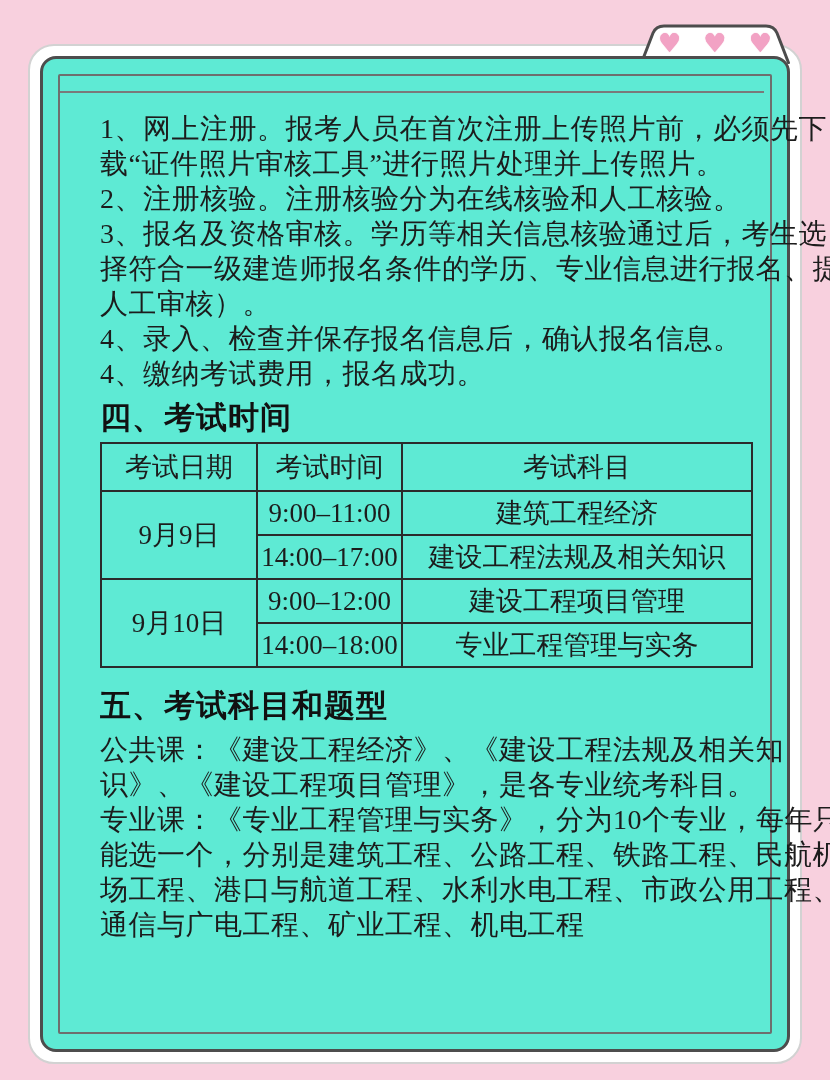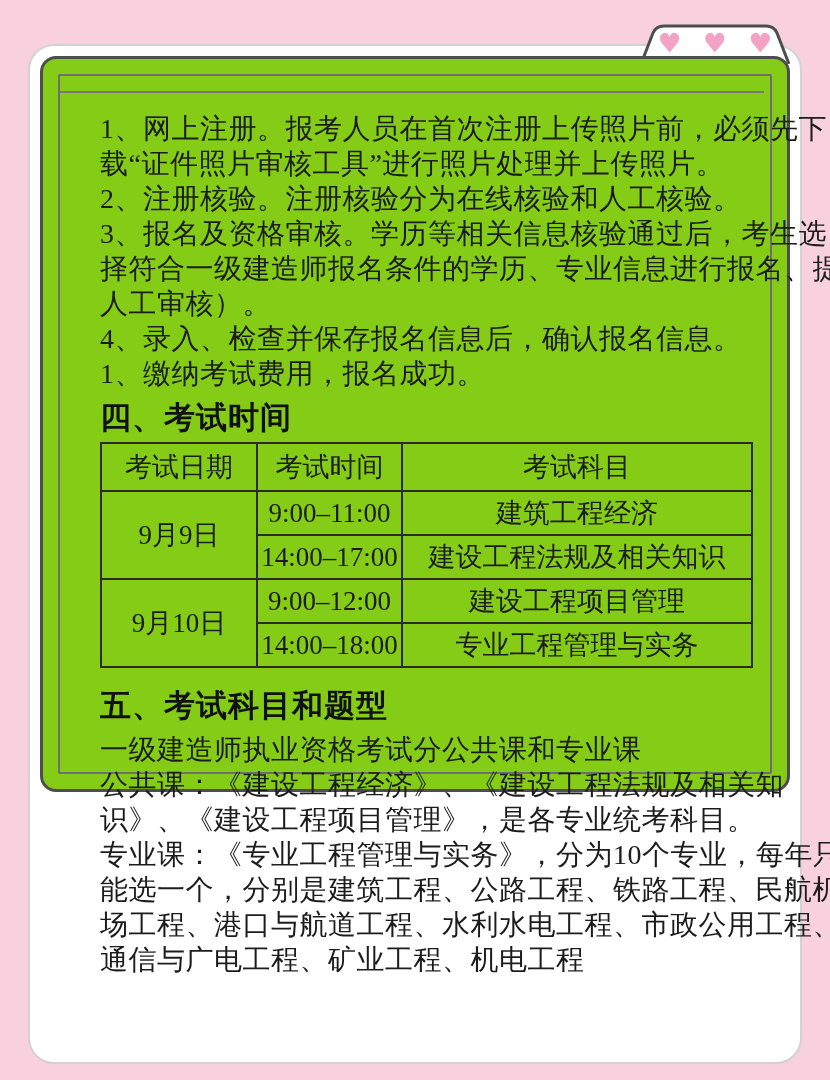--- a/index.html
+++ b/index.html
@@ -27,22 +27,22 @@
     position:absolute; left:0; top:4px; width:100%; height:30px;
     display:flex; align-items:center; justify-content:center; gap:22px;
   }
   .heart {
     color:#f2a2c4; font-size:26px; line-height:1;
     font-family:"DejaVu Sans",sans-serif;
     text-shadow:0 0 1px #eb8fb6;
   }
   
   .card {
-    position:absolute; left:40px; top:56px; width:750px; height:736px;
-    background:#84cc16; border:3px solid #4d4d4d; border-radius:16px;
+    position:absolute; left:40px; top:56px; width:750px; height:996px;
+    background:#5eead4; border:3px solid #4d4d4d; border-radius:16px;
     z-index:3;
   }
   .inner-frame {
     position:absolute; left:15px; right:15px; top:15px; bottom:15px;
     border:2px solid #6e6e6e; border-radius:2px;
     pointer-events:none;
   }
   .inner-frame::after {
     content:""; position:absolute; left:0; right:6px; top:15px;
     border-top:2px solid #7a7a7a;
@@ -101,21 +101,21 @@
   <div class="card-content">
 
     <div class="steps">
       <div class="line">1、网上注册。报考人员在首次注册上传照片前，必须先下</div>
       <div class="line">载“证件照片审核工具”进行照片处理并上传照片。</div>
       <div class="line">2、注册核验。注册核验分为在线核验和人工核验。</div>
       <div class="line">3、报名及资格审核。学历等相关信息核验通过后，考生选</div>
       <div class="line">择符合一级建造师报名条件的学历、专业信息进行报名、提</div>
       <div class="line">人工审核）。</div>
       <div class="line">4、录入、检查并保存报名信息后，确认报名信息。</div>
-      <div class="line">1、缴纳考试费用，报名成功。</div>
+      <div class="line">4、缴纳考试费用，报名成功。</div>
     </div>
 
     <div class="heading heading-4">四、考试时间</div>
 
     <table class="schedule">
       <colgroup>
         <col class="col-date">
           <col class="col-time">
           <col class="col-subj">
       </colgroup>
@@ -144,21 +144,20 @@
         <tr>
           <td>14:00–18:00</td>
           <td>专业工程管理与实务</td>
         </tr>
       </tbody>
     </table>
 
     <div class="heading heading-5">五、考试科目和题型</div>
 
     <div class="para">
-      <div class="line">一级建造师执业资格考试分公共课和专业课</div>
       <div class="line">公共课：《建设工程经济》、《建设工程法规及相关知</div>
       <div class="line">识》、《建设工程项目管理》，是各专业统考科目。</div>
       <div class="line">专业课：《专业工程管理与实务》，分为10个专业，每年只</div>
       <div class="line">能选一个，分别是建筑工程、公路工程、铁路工程、民航机</div>
       <div class="line">场工程、港口与航道工程、水利水电工程、市政公用工程、</div>
       <div class="line">通信与广电工程、矿业工程、机电工程</div>
     </div>
 
   </div>
 </div>

